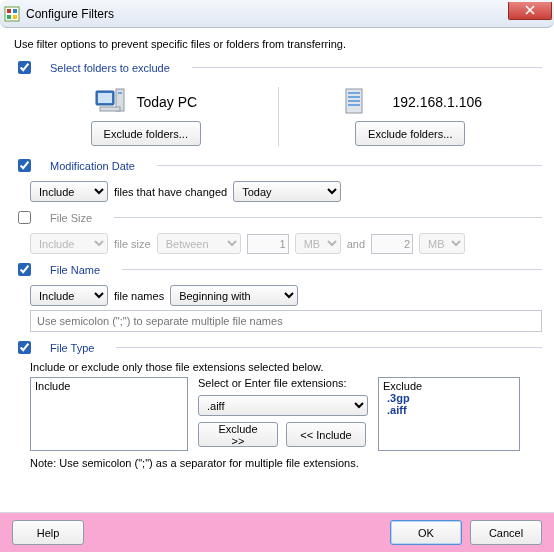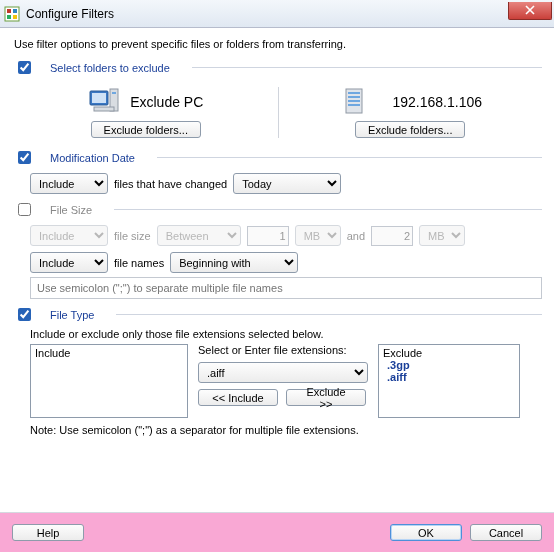--- a/index.html
+++ b/index.html
@@ -2,21 +2,21 @@
 <html><head>
 <meta charset="utf-8">
 <style>
 * { box-sizing: border-box; font-family: "Segoe UI", Tahoma, sans-serif; font-size: 11px; }
 body { margin: 0; background: #fff; width: 554px; height: 552px; overflow: hidden; }
 
 .titlebar {
   height: 28px;
   background: linear-gradient(#f3f7fb, #e0e8f2);
   border-bottom: 1px solid #b6bccc;
-  display: flex; align-items: center; padding: 0 4px; gap: 6px;
+  display: flex; align-items: center; padding: 0 4px; gap: 6px; border-radius: 7px;
 }
 .titlebar .icon { width: 16px; height: 16px; display: inline-block; }
 .titlebar .title { flex: 1; color: #000; font-size: 12px; }
 .close-btn {
   width: 44px; height: 18px; border-radius: 0 0 2px 2px;
   background: linear-gradient(#e7847f,#c9403a);
   border: 1px solid #8b2c27; border-top: none;
   color: #fff; display:flex; align-items:center; justify-content:center;
   margin-top:-6px; margin-right:-2px;
 }
@@ -30,21 +30,21 @@
 .legend-dis { color:#888; }
 .rule { flex:1; height:1px; background:#cfd5e0; margin-left:6px; }
 
 .dual-pane { display:flex; margin:6px 0 2px 0; }
 .pane { flex:1; display:flex; flex-direction:column; align-items:center; gap:4px; padding:4px 0;}
 .pane .row1 { display:flex; align-items:center; gap:10px; }
 .divider { width:1px; background:#d0d4dc; margin:4px 0;}
 .comp-icon { width:32px; height:30px; }
 
 .btn {
-  height:17px; padding:0 12px;
+  height:25px; padding:0 12px;
   background:linear-gradient(#fdfdfd,#ececec);
   border:1px solid #8e9bab; border-radius:3px;
   display:inline-flex; align-items:center; justify-content:center;
   color:#000; cursor:default;
 }
 .btn.default { border-color:#4d90d9; box-shadow:0 0 0 1px #b6d4f5 inset; }
 
 select.combo, .combo {
   height:21px; background:linear-gradient(#fdfdfd,#ececec);
   border:1px solid #8e9bab; border-radius:3px; padding:0 4px;
@@ -112,21 +112,21 @@
       <div class="row1">
         <span class="comp-icon">
           <svg viewBox="0 0 32 30">
               <rect x="2" y="4" width="18" height="14" rx="1" fill="#3b78c4" stroke="#2a5a96"></rect>
               <rect x="4" y="6" width="14" height="10" fill="#cfe2f7"></rect>
               <rect x="22" y="2" width="8" height="22" fill="#d9dde2" stroke="#8f98a3"></rect>
               <rect x="24" y="5" width="4" height="2" fill="#6fa7e0"></rect>
               <rect x="6" y="20" width="20" height="4" fill="#d9dde2" stroke="#8f98a3"></rect>
             </svg>
         </span>
-        <span style="font-size:14px;">Exclude PC</span>
+        <span style="font-size:14px;">Today PC</span>
       </div>
       <button class="btn">Exclude folders...</button>
     </div>
     <div class="divider"></div>
     <div class="pane">
       <div class="row1">
         <span class="comp-icon">
           <svg viewBox="0 0 32 30">
               <rect x="8" y="2" width="16" height="24" fill="#e0e4ea" stroke="#8f98a3"></rect>
               <rect x="10" y="5" width="12" height="2" fill="#6fa7e0"></rect>
@@ -161,20 +161,25 @@
     <select class="combo" style="width:78px" disabled=""><option>Include</option></select>
     <span class="lab-dis">file size</span>
     <select class="combo" style="width:84px" disabled=""><option>Between</option></select>
     <input class="num" disabled="" value="1" style="">
     <select class="combo" style="width:46px" disabled=""><option>MB</option></select>
     <span class="lab-dis">and</span>
     <input class="num" disabled="" value="2" style="">
     <select class="combo" style="width:46px" disabled=""><option>MB</option></select>
   </div>
 
+  <div class="section-row">
+    <input type="checkbox" class="chk" checked="" style="">
+    <span class="legend">File Name</span>
+    <div class="rule"></div>
+  </div>
   <div class="line">
     <select class="combo" style="width:78px"><option>Include</option></select>
     <span class="lab">file names</span>
     <select class="combo" style="width:128px"><option>Beginning with</option></select>
   </div>
   <div style="margin:4px 0 0 16px;">
     <input class="hint-input" placeholder="Use semicolon (&quot;;&quot;) to separate multiple file names" style="">
   </div>
 
   <div class="section-row">
@@ -184,22 +189,22 @@
   </div>
   <div style="margin:4px 0 0 16px;">Include or exclude only those file extensions selected below.</div>
   <div class="ft-row">
     <div class="listbox" style="width:158px">
       <div class="hdr">Include</div>
     </div>
     <div class="mid-col" style="width:170px">
       <span>Select or Enter file extensions:</span>
       <select class="combo" style="width:100%"><option>.aiff</option></select>
       <div class="btn-row">
+        <button class="btn" style="width:80px">Exclude &gt;&gt;</button>
         <button class="btn" style="width:80px">&lt;&lt; Include</button>
-        <button class="btn" style="width:80px">Exclude &gt;&gt;</button>
       </div>
     </div>
     <div class="listbox" style="width:142px">
       <div class="hdr">Exclude</div>
       <div class="item">.3gp</div>
       <div class="item">.aiff</div>
     </div>
   </div>
   <div class="note">Note: Use semicolon (";") as a separator for multiple file extensions.</div>
 </div>

